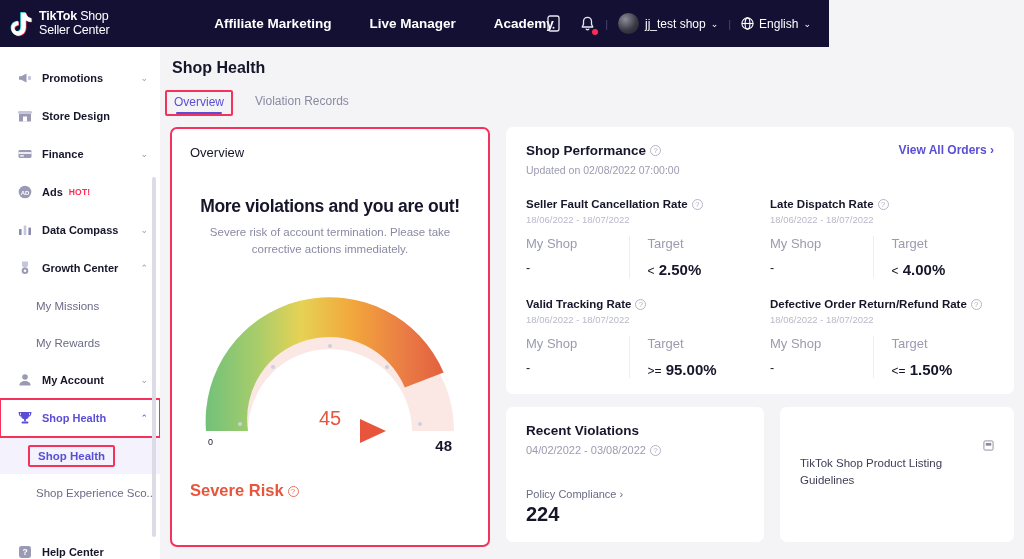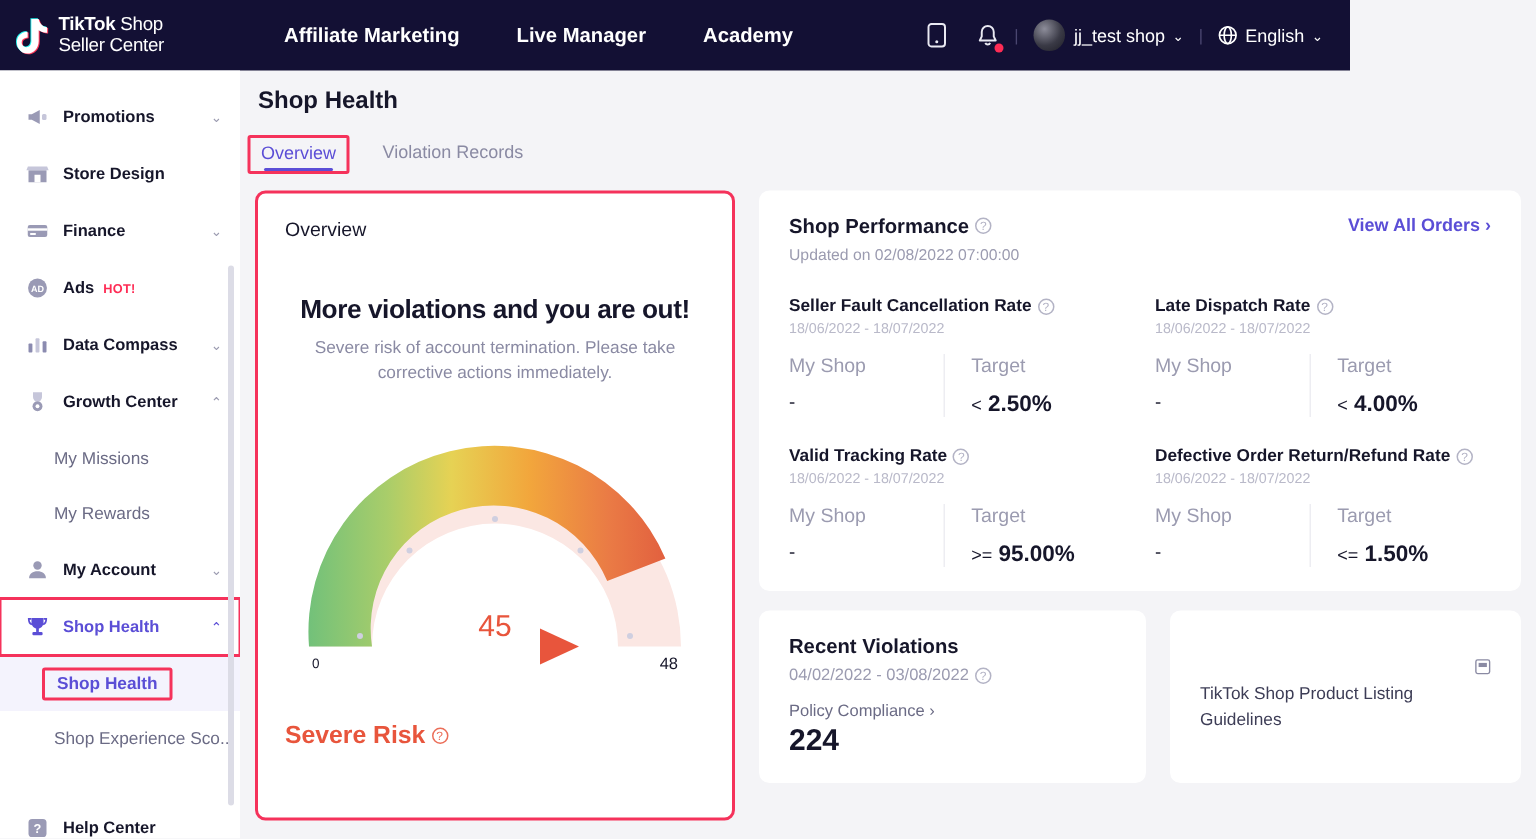--- a/index.html
+++ b/index.html
@@ -4,24 +4,25 @@
 <style>
   * { box-sizing: border-box; margin: 0; padding: 0; }
   html, body {
     width: 1024px; height: 559px;
     font-family: "Liberation Sans", sans-serif;
     background: #f4f4f7;
     overflow: hidden;
   }
   
   .topnav {
-    height: 47px; width: 900px;
+    height: 47px; width: 829px;
     background: #131034;
     display: flex; align-items: center;
     position: relative;
+    gap: 25px;
   }
   .brand { display: flex; align-items: center; margin-left: 10px; }
   .brand-logo { width: 26px; height: 28px; position: relative; flex: 0 0 auto; }
   .brand-text { margin-left: 3px; line-height: 1.1; }
   .brand-l1 { font-size: 12.5px; color: #fff; font-weight: 700; letter-spacing: -.2px; }
   .brand-l1 span { font-weight: 400; }
   .brand-l2 { font-size: 12.5px; color: #fff; font-weight: 400; letter-spacing: -.2px; }
   .navlinks { display: flex; align-items: center; gap: 38px; margin-left: 80px; }
   .navlink { color: #fff; font-size: 13.5px; font-weight: 700; cursor: pointer; }
   .nav-right { position: absolute; right: 8px; top: 0; height: 47px; display: flex; align-items: center; gap: 0; }
@@ -81,21 +82,21 @@
   .card { background: #fff; border-radius: 7px; }
 
   
   .overview-card { padding: 16px 18px 12px 18px; height: 420px; position: relative; }
   .ov-title { font-size: 13px; color: #16162a; font-weight: 400; }
   .ov-head { font-size: 17.5px; font-weight: 700; color: #16162a; text-align: center; margin-top: 36px; letter-spacing: -.3px; }
   .ov-sub { font-size: 11.5px; color: #8a8aa3; text-align: center; margin-top: 7px; line-height: 1.5; padding: 0 4px; }
   .gauge-wrap { position: relative; margin-top: 26px; display: flex; justify-content: flex-end; }
   .gauge-num { position: absolute; left: 0; right: 0; text-align: center; top: 122px; font-size: 20px; color: #e8553c; font-weight: 400; }
   .gauge-min { position: absolute; left: 18px; top: 152px; font-size: 9px; color: #16162a; }
-  .gauge-max { position: absolute; right: 18px; top: 152px; font-size: 11px; color: #16162a; }
+  .gauge-max { position: absolute; right: 18px; top: 152px; font-size: 15px; color: #16162a; font-weight: bold; }
   .risk-label { margin-top: 28px; font-size: 16.5px; font-weight: 700; color: #e8553c; }
   .qmark {
     display: inline-flex; align-items: center; justify-content: center;
     width: 11px; height: 11px; border-radius: 50%;
     border: 1px solid currentColor; font-size: 8px;
     vertical-align: middle; margin-left: 4px; opacity: .85;
     font-weight: 400;
   }
   .qmark.gray { color: #a6a6bb; }
 
@@ -115,21 +116,21 @@
   .mv-val { font-size: 12.5px; color: #16162a; margin-top: 10px; }
   .mv-val.big { font-size: 15px; font-weight: 700; }
   .mv-val.big .op { font-size: 12px; font-weight: 400; }
 
   
   .bottom-row { display: flex; gap: 16px; margin-top: 13px; }
   .viol-card { flex: 1; padding: 16px 20px; }
   .pol-card { width: 234px; flex: 0 0 234px; padding: 16px 20px; }
   .viol-title { font-size: 13.5px; font-weight: 700; color: #16162a; }
   .viol-date { font-size: 11px; color: #9b9bb0; margin-top: 6px; display: flex; align-items: center; }
-  .viol-link { font-size: 11px; color: #6b6b85; margin-top: 12px; cursor: pointer; }
+  .viol-link { font-size: 11px; color: #6b6b85; margin-top: 32px; cursor: pointer; }
   .viol-num { font-size: 20px; font-weight: 700; color: #16162a; margin-top: 3px; }
   .pol-title { font-size: 14px; font-weight: 700; color: #16162a; line-height: 1.45; }
   .pol-item { display: flex; align-items: flex-end; gap: 7px; margin-top: 12px; cursor: pointer; flex-direction: column; }
   .pol-ico { width: 11px; height: 11px; flex: 0 0 11px; margin-top: 2px; }
   .pol-text { font-size: 11.5px; color: #3d3d56; line-height: 1.5; }
 </style>
 </head>
 <body>
 
 <div class="topnav">

